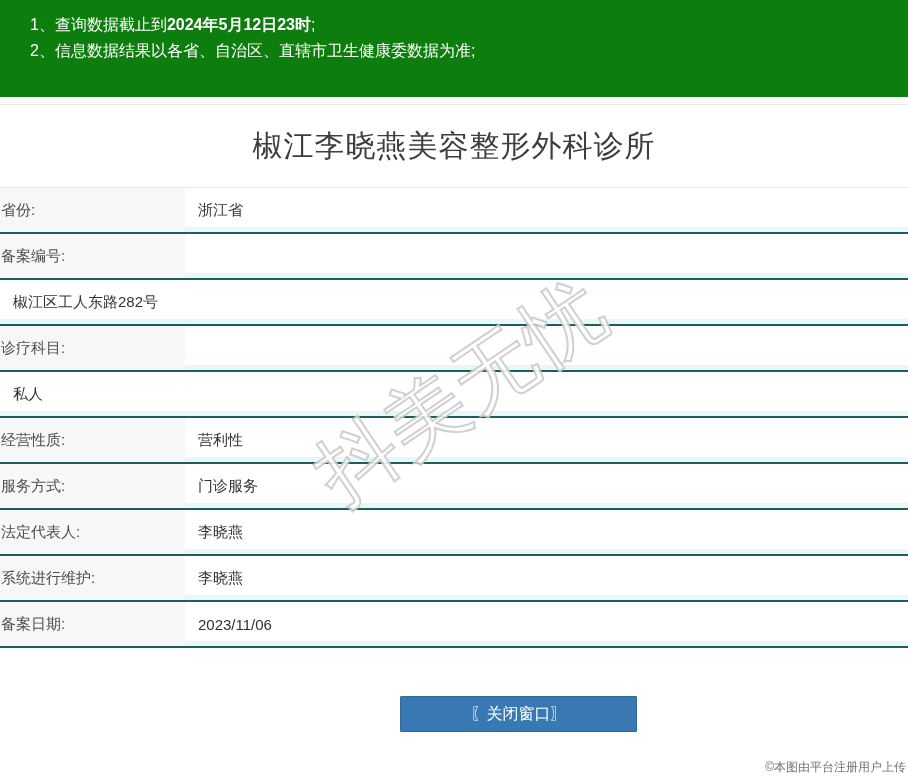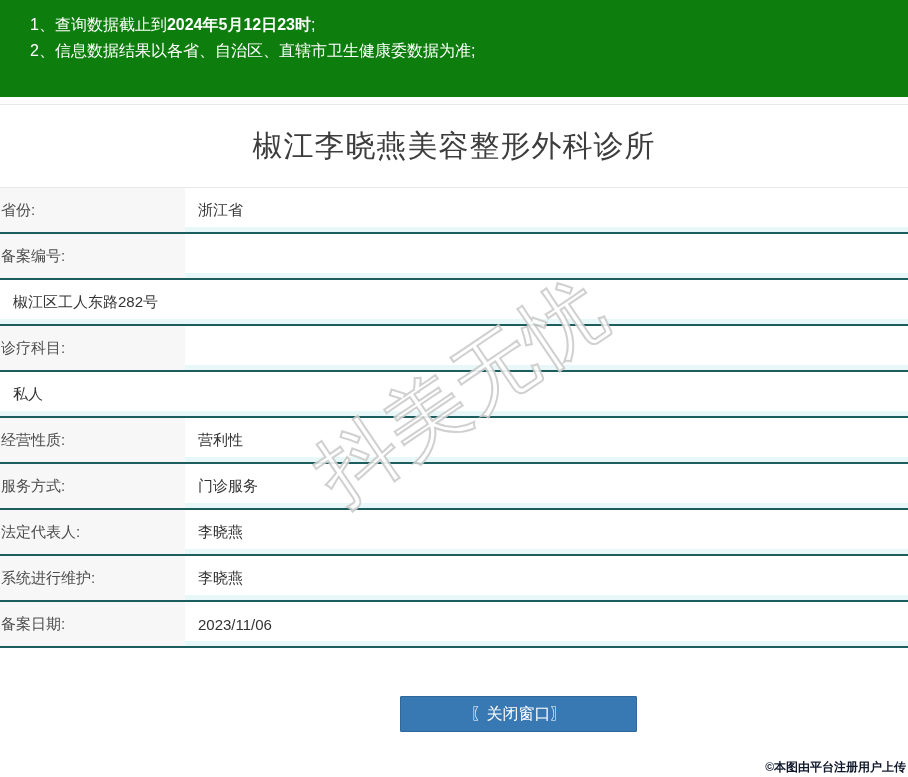--- a/index.html
+++ b/index.html
@@ -108,22 +108,22 @@
     border-radius: 1px;
     cursor: pointer;
   }
 
   
   .credit {
     position: absolute;
     right: 2px;
     bottom: 1px;
     font-size: 12px;
-    font-weight: bold;
-    color: #0f172a;
+    font-weight: normal;
+    color: #737373;
     text-shadow: -1px 0 #ffffff, 1px 0 #ffffff, 0 -1px #ffffff, 0 1px #ffffff;
     z-index: 6;
   }
 </style>
 </head>
 <body>
 
 <div class="page">
 
   <div class="notice-bar" id="notice-bar">

